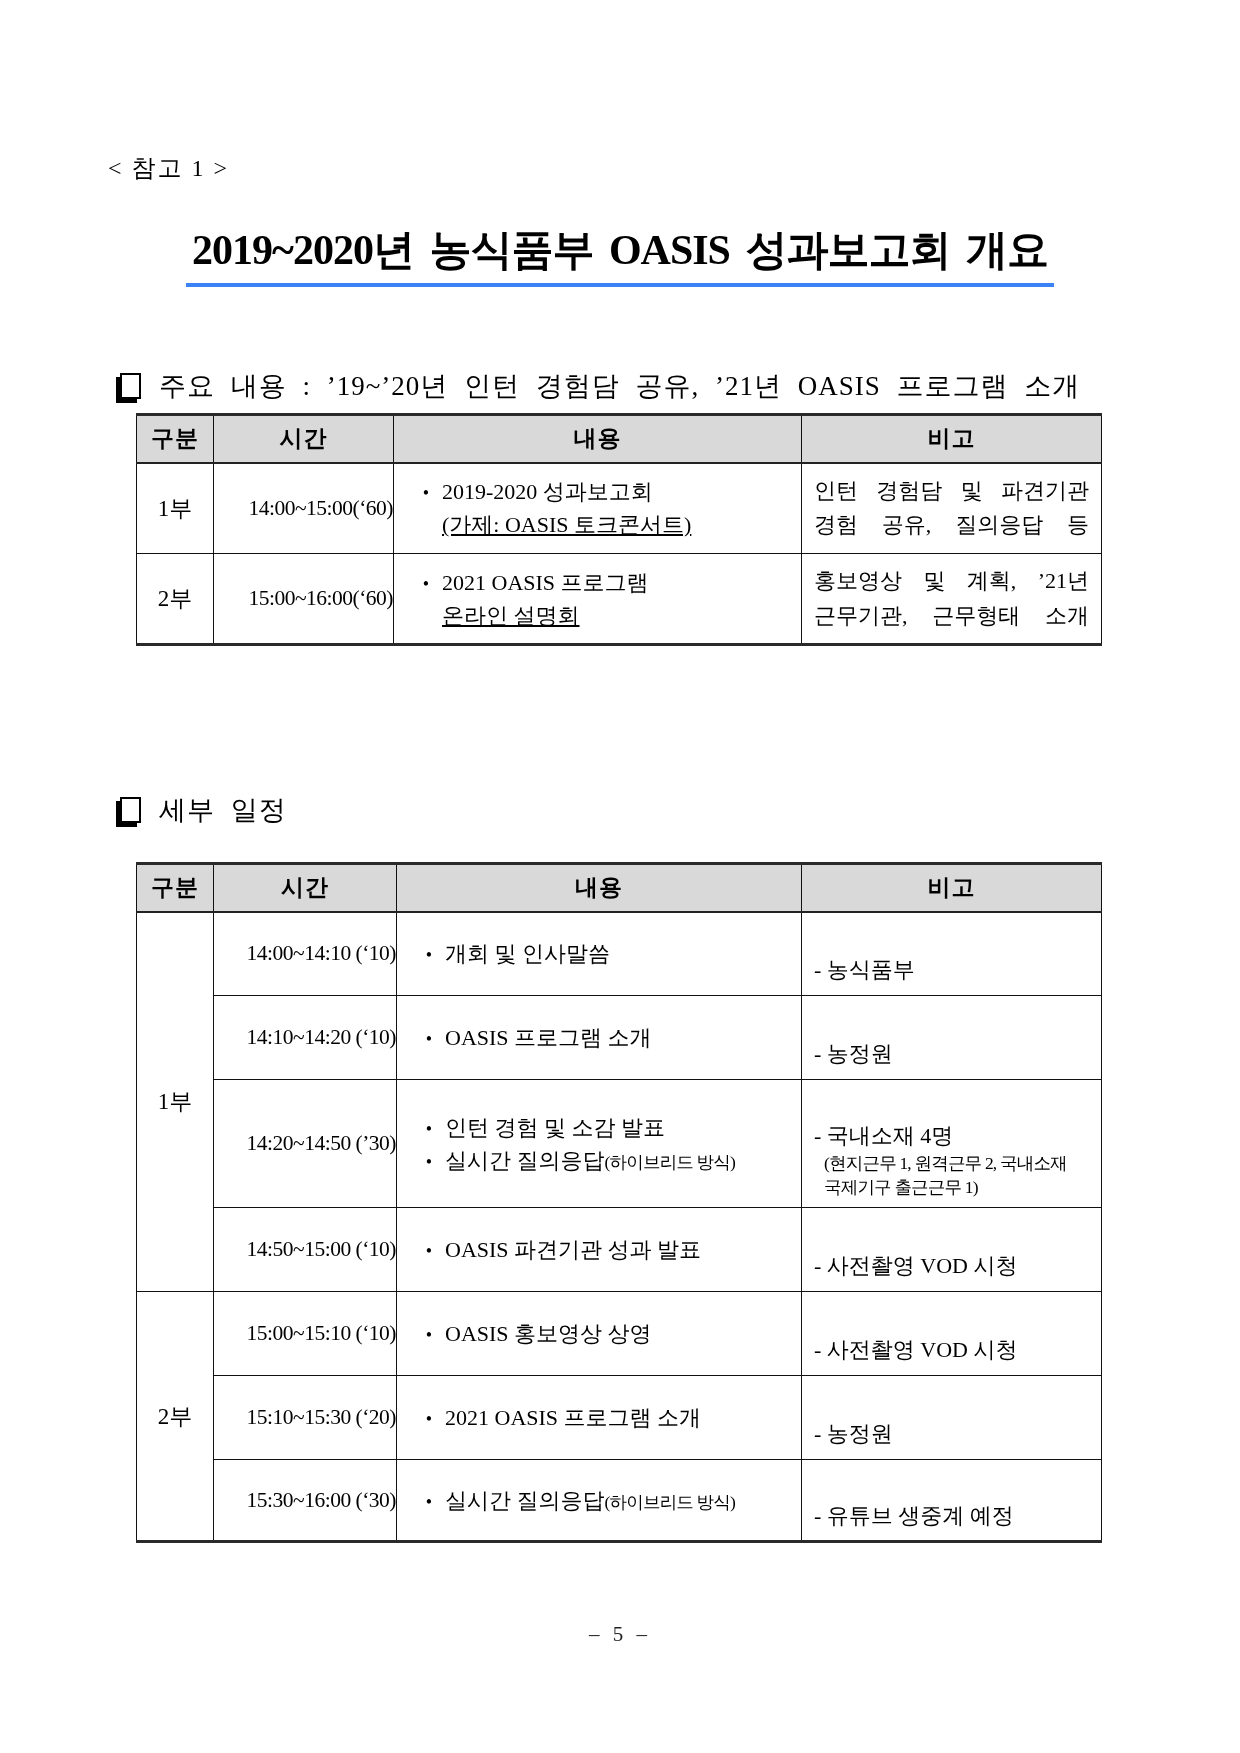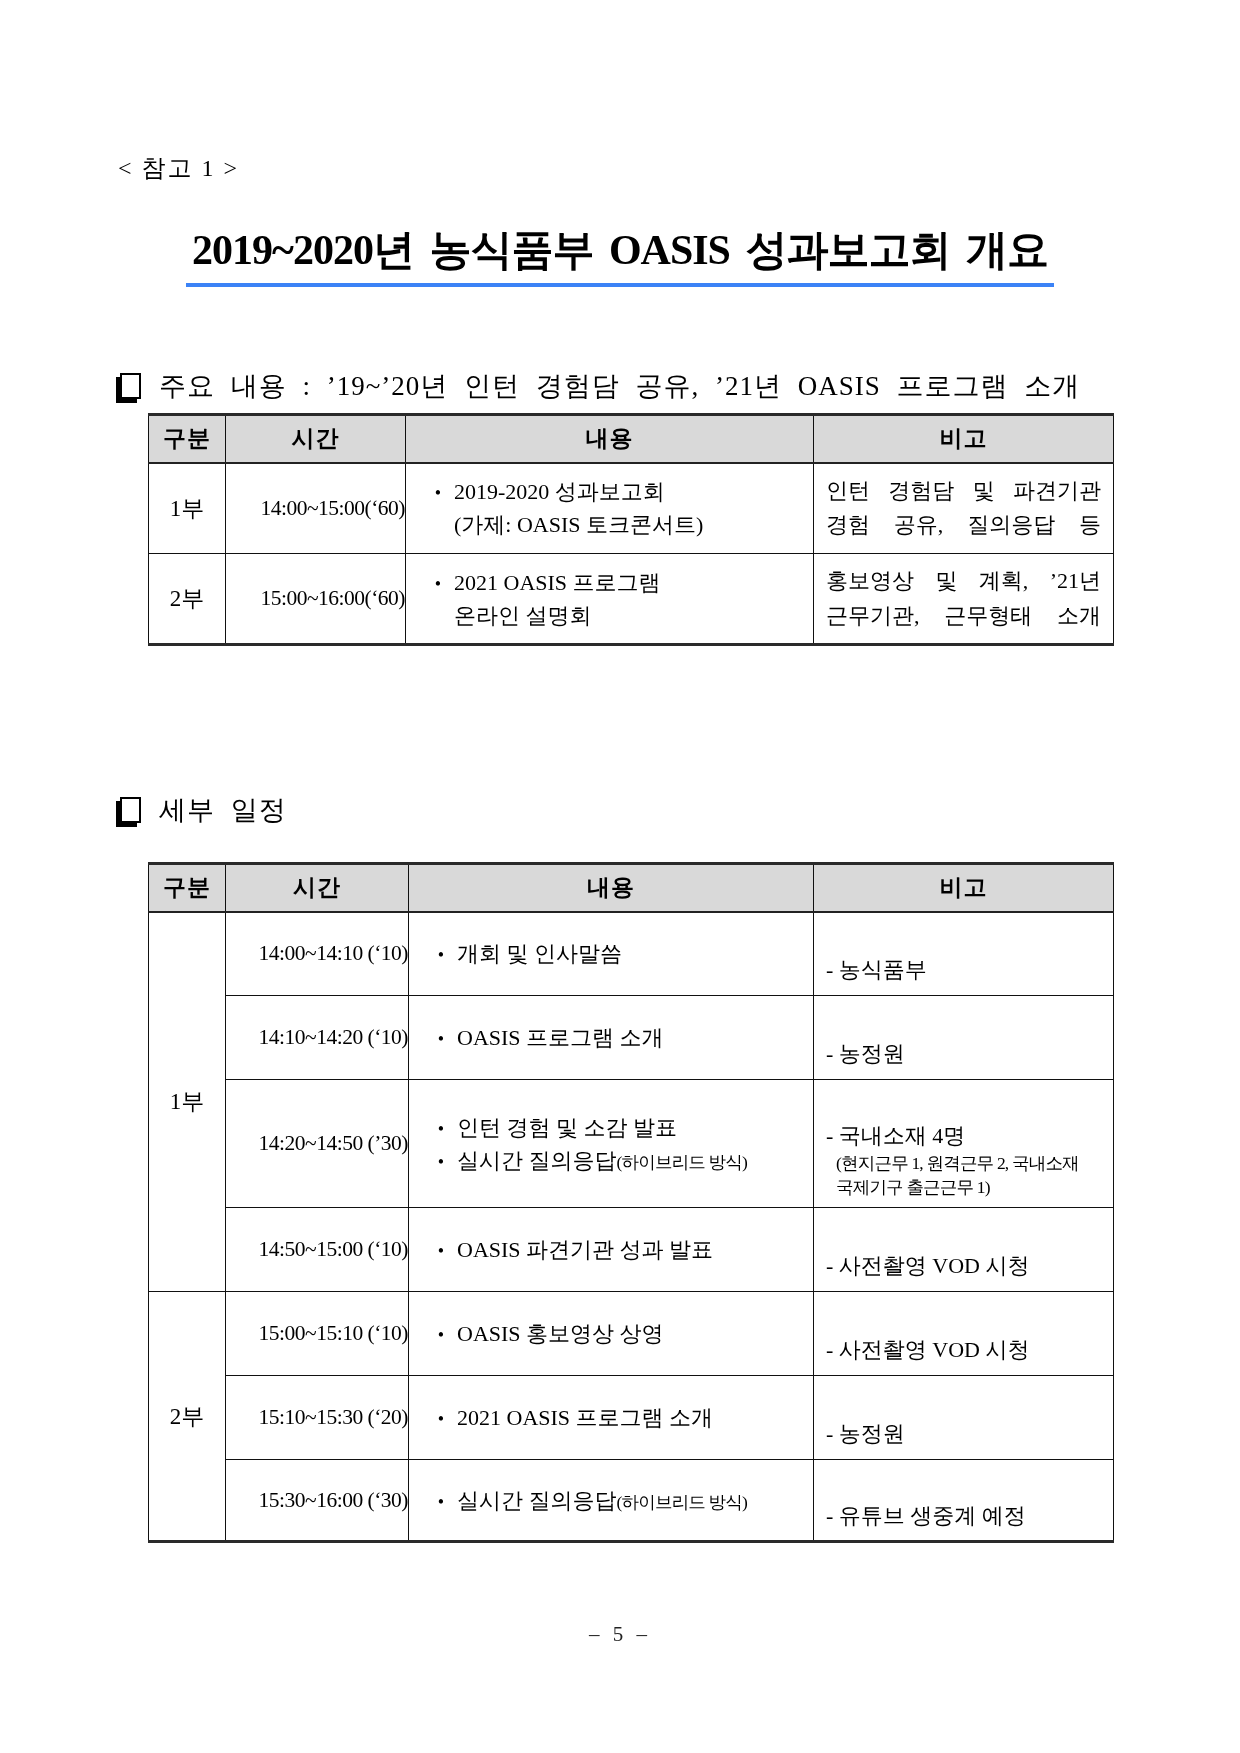--- a/index.html
+++ b/index.html
@@ -2,21 +2,21 @@
 <html><head>
 <meta charset="utf-8">
 <style>
   * { margin:0; padding:0; box-sizing:border-box; }
   html,body { background:#ffffff; }
   body {
     width:1240px; height:1753px; position:relative;
     font-family:"Liberation Serif", serif; color:#000;
   }
   .ref-label{
-    position:absolute; left:118px; top:152px;
+    position:absolute; left:108px; top:152px;
     font-size:24px; letter-spacing:2px;
   }
   .title-wrap{
     position:absolute; left:0; top:222px; width:100%; text-align:center;
   }
   .doc-title{
     display:inline-block;
     font-family:Liberation Serif, serif;
     font-weight:bold; font-size:42px; letter-spacing:-1px;
     border-bottom:4px solid #3b82f6; padding:0 6px 5px 6px;
@@ -28,41 +28,41 @@
   }
   .section-heading.sec1{ top:352px;margin-top:16px; }
   .section-heading.sec2{ top:792px; }
   .sq-icon{
     display:inline-block; width:21px; height:26px;
     border:2.5px solid #000; background:#fff;
     box-shadow:-4px 4px 0 0 #000;
     margin-right:18px; margin-left:2px;
   }
   table.doc-table{
-    position:absolute; left:148px; width:965px;
+    position:absolute; left:136px; width:965px;
     border-collapse:collapse; table-layout:fixed;
     border-top:3px solid #2a2a2a; border-bottom:3px solid #2a2a2a;
     border-left:1.5px solid #111; border-right:1.5px solid #111;
   }
   table.t1{ top:413px; }
   table.t2{ top:862px; }
   .doc-table th, .doc-table td{ border:1.3px solid #111; }
   .doc-table thead th{
     background:#d9d9d9; height:48px;
     font-family:"Liberation Sans", sans-serif; font-weight:bold;
     font-size:23px; letter-spacing:1px; text-align:center;
     border-bottom:2.6px solid #222;
   }
   .part-cell{ text-align:center; font-size:23px; vertical-align:middle; }
   .time-cell{ text-align:right; font-size:21.5px; letter-spacing:-0.5px; vertical-align:middle; white-space:nowrap; }
   .content-cell{ padding:8px 6px 8px 16px; font-size:22px; vertical-align:middle; }
   .note-cell{ padding:8px 12px; font-size:22px; vertical-align:middle; }
   .c-line{ display:flex; align-items:baseline; line-height:1.5; }
   .c-bullet{ width:32px; text-align:center; flex:0 0 32px; font-size:18px; }
-  .c-indent{ padding-left:32px; line-height:1.5; }
+  .c-indent{ padding-left:32px; line-height:1.5;text-decoration:underline; }
   .just-line{ text-align:justify; text-align-last:justify; line-height:1.55; }
   .small-txt{ font-size:17.5px; letter-spacing:-0.8px; }
   .note-line{ line-height:1.45;margin-top:32px; }
   .note-small{ padding-left:10px; line-height:1.35; }
   .t1 tbody td{ height:91px; }
   .t2 td.h72{ height:84px; } .t2 td.h112{ height:112px; } .t2 td.h76{ height:76px; }
   .t2 tr.dotted td{ border-top:1px dotted #777; }
   .t2 tr.group-start td{ border-top:1.5px solid #111; }
   .footer-page{
     position:absolute; top:1622px; left:0; width:100%;

